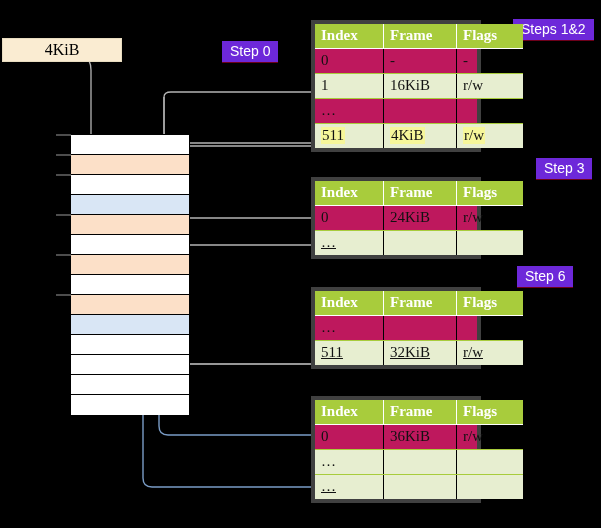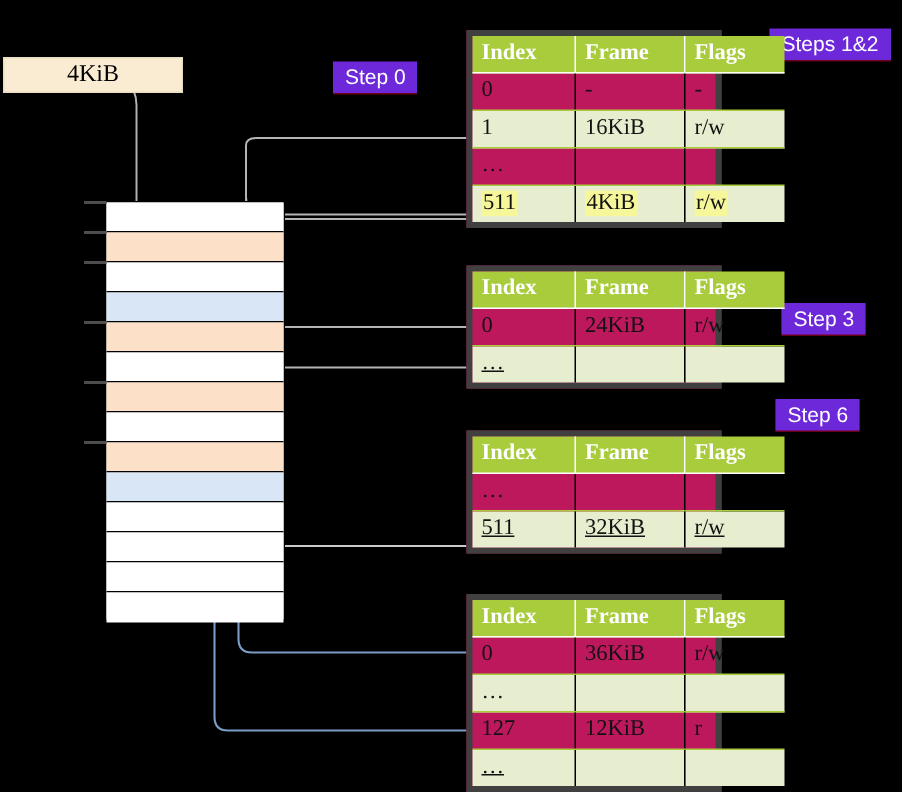--- a/index.html
+++ b/index.html
@@ -134,21 +134,21 @@
   <div class="kib-box" style="left:2px;top:38px;width:118px;height:22px;">
     <span>4KiB</span>
   </div>
 
   <div class="step-badge" style="left:188px;top:41px;margin-left:34px;">
     <span>Step 0</span>
   </div>
   <div class="step-badge" style="left:513px;top:19px;">
     <span>Steps 1&amp;2</span>
   </div>
-  <div class="step-badge" style="left:521px;top:158px;margin-top:44px;">
+  <div class="step-badge" style="left:536px;top:158px;">
     <span>Step 3</span>
   </div>
   <div class="step-badge" style="left:517px;top:266px;">
     <span>Step 6</span>
   </div>
 
   <div class="mem" id="mem-column" style="left: 70px; top: 134px; width: 120px; height: 280px;">
       <div class="mem-row" style="height: 20px; background: rgb(255, 255, 255);"></div>
       <div class="mem-row" style="height: 20px; background: rgb(252, 224, 200);"></div>
       <div class="mem-row" style="height: 20px; background: rgb(255, 255, 255);"></div>
@@ -266,25 +266,20 @@
             <tr>
               <td>0</td>
               <td>36KiB</td>
               <td>r/w</td>
             </tr>
             <tr class="alt">
               <td>…</td>
               <td></td>
               <td></td>
             </tr>
-            <tr>
-              <td>127</td>
-              <td>12KiB</td>
-              <td>r</td>
-            </tr>
             <tr class="alt">
               <td>…</td>
               <td></td>
               <td></td>
             </tr>
           </tbody>
         </table>
       </div>
     </div>
 

